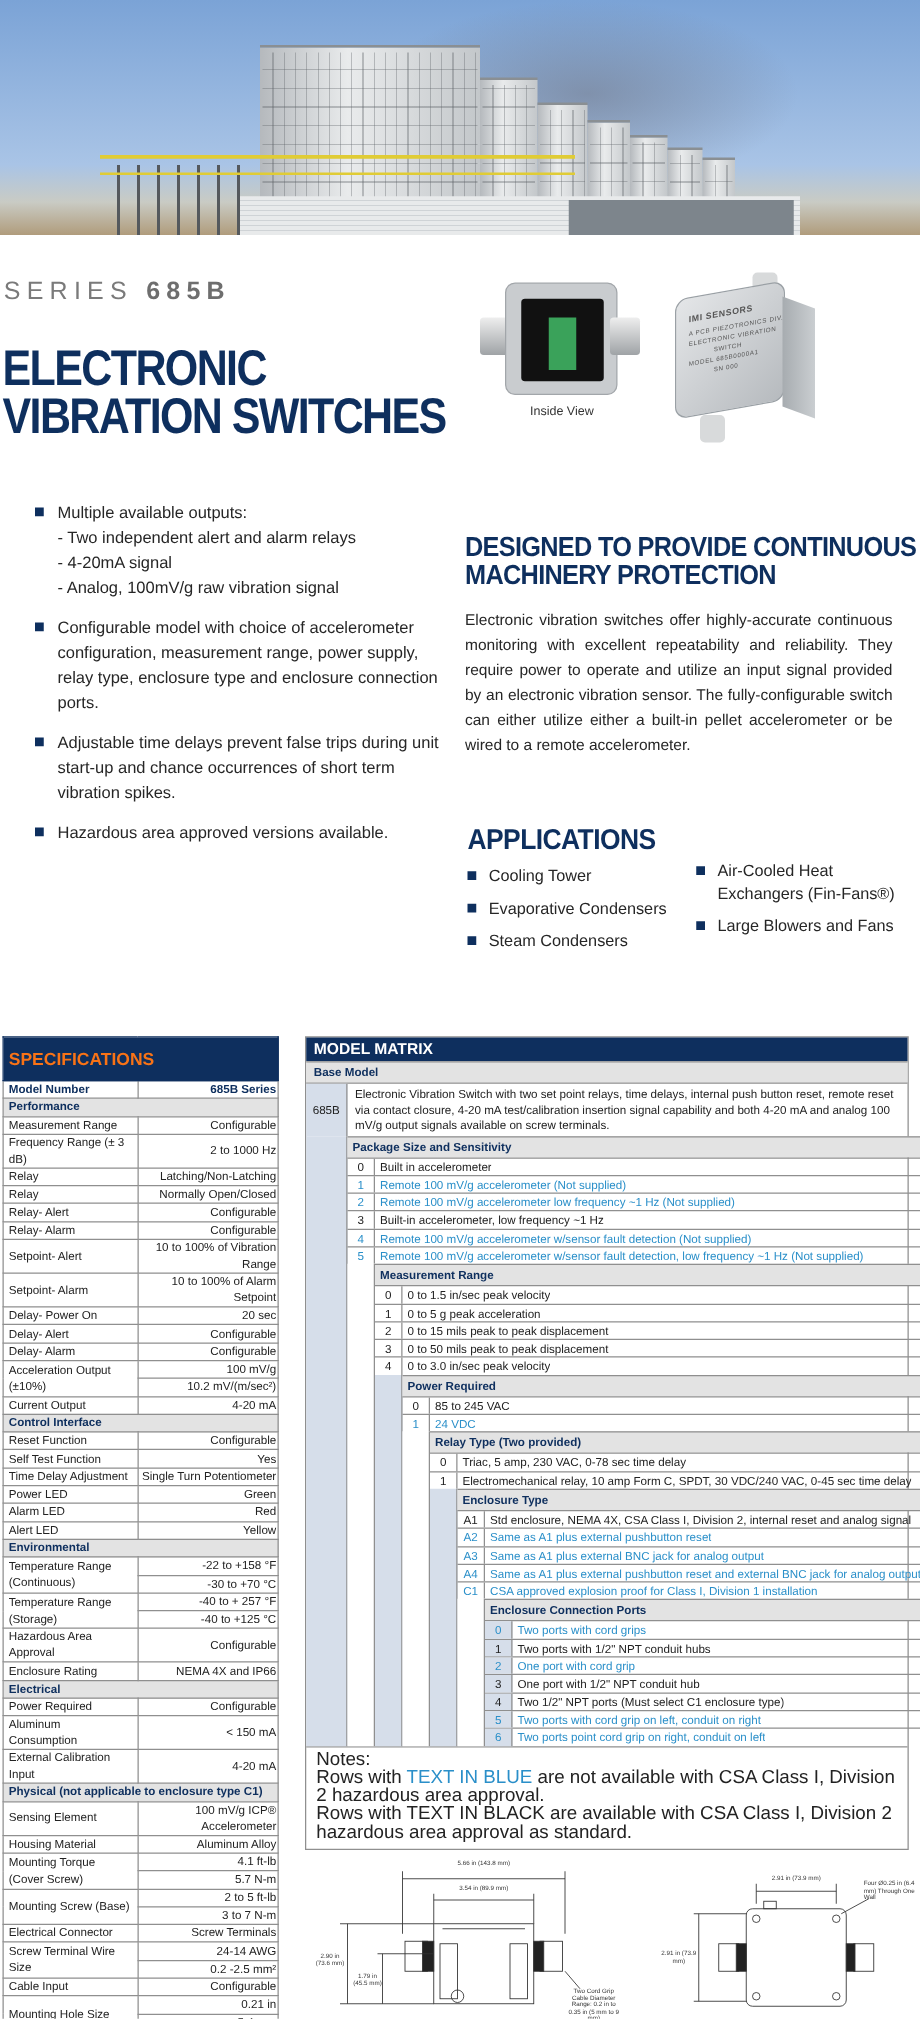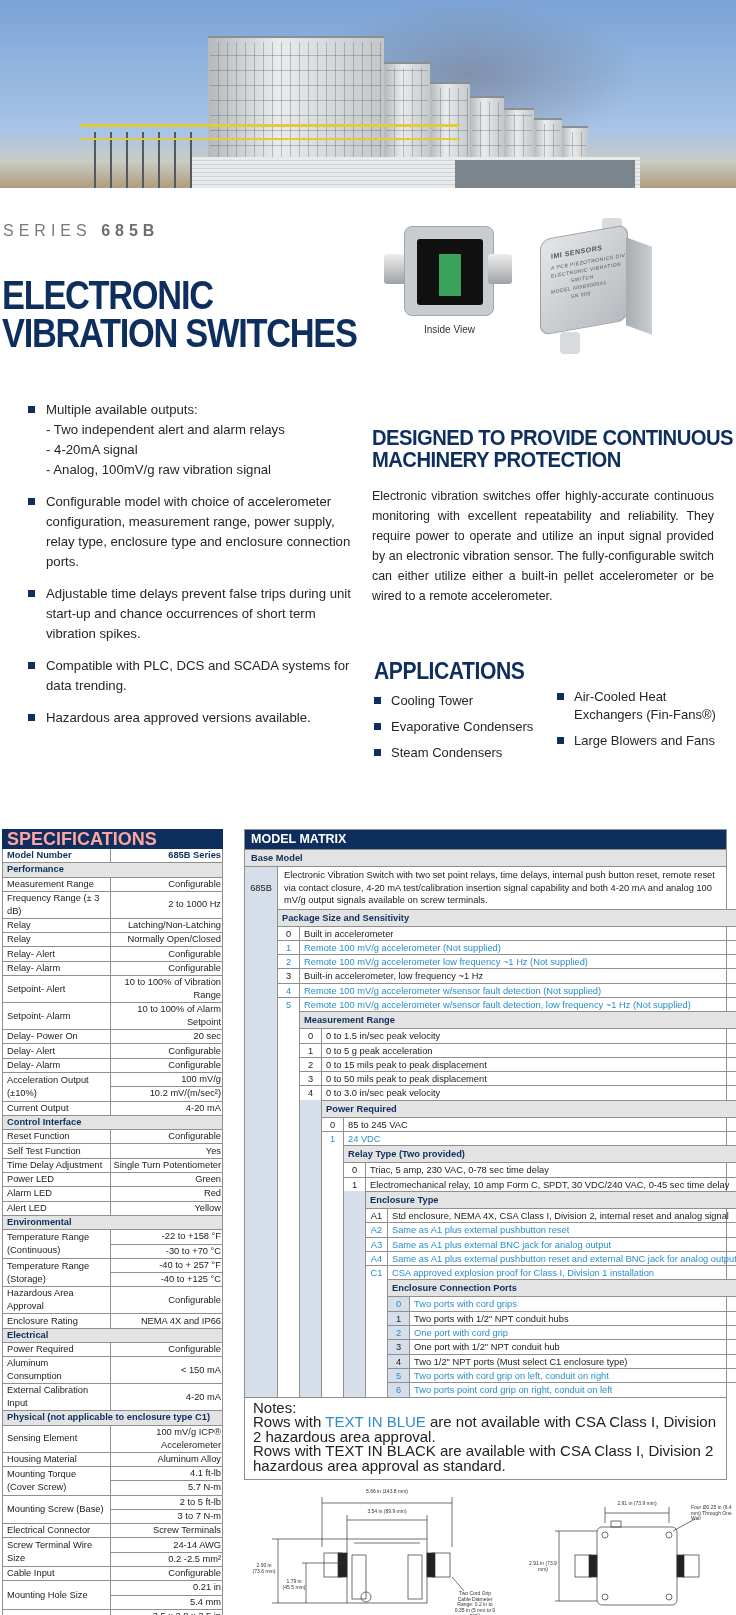--- a/index.html
+++ b/index.html
@@ -16,21 +16,21 @@
     background-image: repeating-linear-gradient(90deg, transparent 0 8px, rgba(90,95,100,0.35) 8px 9px),
                       repeating-linear-gradient(0deg, transparent 0 14px, rgba(90,95,100,0.35) 14px 15px); }
   .deck { position: absolute; left: 190px; top: 157px; width: 450px; height: 31px; background: repeating-linear-gradient(0deg,#e8eaeb 0 3px,#cfd3d6 3px 4px); }
   .deckside { position: absolute; left: 455px; top: 160px; width: 180px; height: 28px; background: #7d858c; }
   .frame { position: absolute; left: 80px; top: 132px; width: 120px; height: 56px;
     background-image: repeating-linear-gradient(90deg, transparent 0 14px, #55595d 14px 16px); }
   .rail { position: absolute; left: 80px; top: 124px; width: 380px; height: 3px; background: #e0cc35; }
   .rail2 { position: absolute; left: 80px; top: 138px; width: 380px; height: 2px; background: #e0cc35; }
 
   
-  .series { position: absolute; left: 3px; top: 222px; font-size: 16px; letter-spacing: 5px; color: #7a7a7a; }
+  .series { position: absolute; left: 3px; top: 222px; font-size: 20px; letter-spacing: 5px; color: #7a7a7a; }
   .series b { font-weight: 700; color: #6e6e6e; }
   .title { position: absolute; left: 2px; top: 276px; font-size: 40px; line-height: 38px; font-weight: 700; color: #0e2f5e; letter-spacing: -1.5px; transform: scaleX(0.86); transform-origin: left top; }
 
   
   .prod1 { position: absolute; left: 384px; top: 226px; width: 128px; height: 92px; }
   .prod1 .box { position: absolute; left: 20px; top: 0; width: 90px; height: 90px; border-radius: 8px; background: #c9cccf; border: 1px solid #a2a6aa; }
   .prod1 .inner { position: absolute; left: 12px; top: 12px; width: 66px; height: 66px; background: #111; border-radius: 3px; }
   .prod1 .term { position: absolute; left: 22px; top: 15px; width: 22px; height: 42px; background: #3aa25a; }
   .prod1 .gripL, .prod1 .gripR { position: absolute; top: 28px; width: 24px; height: 30px; background: linear-gradient(180deg,#eee,#9fa3a6); border-radius: 3px; }
   .prod1 .gripL { left: 0; } .prod1 .gripR { right: 0; }
@@ -55,21 +55,21 @@
   .apps { position: absolute; list-style: none; }
   .apps li { position: relative; padding-left: 17px; font-size: 13px; line-height: 18px; margin-bottom: 8px; color: #262626; }
   .apps li::before { content: ""; position: absolute; left: 0; top: 5px; width: 7px; height: 7px; background: #0e2f5e; }
   .apps.c1 { left: 374px; top: 692px; }
   .apps.c2 { left: 557px; top: 688px; width: 175px; }
 
   
   .spec { position: absolute; left: 2px; top: 829px; width: 221px; border-collapse: collapse; font-size: 9.3px; }
   .spec td { border: 1px solid #8f8f8f; height: 14.3px; padding: 0 4px; line-height: 13px; color: #222; }
   .spec td.v { text-align: right; padding: 0 1px; }
-  .spec .hdr td { background: #0e2f5e; color: #fca5a5; font-weight: 700; font-size: 18px; height: 19px; border-color: #0e2f5e; }
+  .spec .hdr td { background: #0e2f5e; color: #f97316; font-weight: 700; font-size: 14px; height: 35px; border-color: #0e2f5e; }
   .spec .mn td { color: #0e2f5e; font-weight: 700; }
   .spec .sec td { background: #e3e3e3; color: #0e2f5e; font-weight: 700; }
 
   
   .mm { position: absolute; left: 244px; top: 829px; width: 483px; border: 1px solid #8f8f8f; font-size: 9.3px; }
   .mm-hdr { background: #0e2f5e; color: #fff; font-weight: 700; font-size: 12.5px; height: 19px; line-height: 19px; padding-left: 6px; }
   .mm-sec { background: #e3e3e3; color: #0e2f5e; font-weight: 700; height: 17px; line-height: 17px; padding-left: 6px; border-top: 1px solid #8f8f8f; }
   .mm-base { display: flex; border-top: 1px solid #8f8f8f; }
   .mm-base .code { width: 33px; background: #d6deea; display: flex; align-items: center; justify-content: center; border-right: 1px solid #8f8f8f; }
   .mm-base .txt { flex: 1; padding: 2px 6px; line-height: 12.5px; }
@@ -144,21 +144,20 @@
     <span style="top:58px;left:30px;">SN 000</span>
   </div>
   <div class="side"></div>
   <div class="gripB"></div>
 </div>
 
 <ul class="bullets" id="features">
     <li><span>Multiple available outputs:</span><span class="sub">- Two independent alert and alarm relays</span><span class="sub">- 4-20mA signal</span><span class="sub">- Analog, 100mV/g raw vibration signal</span></li>
     <li><span>Configurable model with choice of accelerometer configuration, measurement range, power supply, relay type, enclosure type and enclosure connection ports.</span></li>
     <li><span>Adjustable time delays prevent false trips during unit start-up and chance occurrences of short term vibration spikes.</span></li>
-    <li><span>Compatible with PLC, DCS and SCADA systems for data trending.</span></li>
     <li><span>Hazardous area approved versions available.</span></li>
   </ul>
 
 <div class="designed">
   <div>DESIGNED TO PROVIDE CONTINUOUS</div>
   <div>MACHINERY PROTECTION</div>
 </div>
 <p class="desc">Electronic vibration switches offer highly-accurate continuous monitoring with excellent repeatability and reliability. They require power to operate and utilize an input signal provided by an electronic vibration sensor. The fully-configurable switch can either utilize either a built-in pellet accelerometer or be wired to a remote accelerometer.</p>
 
 <div class="apps-title">APPLICATIONS</div>

